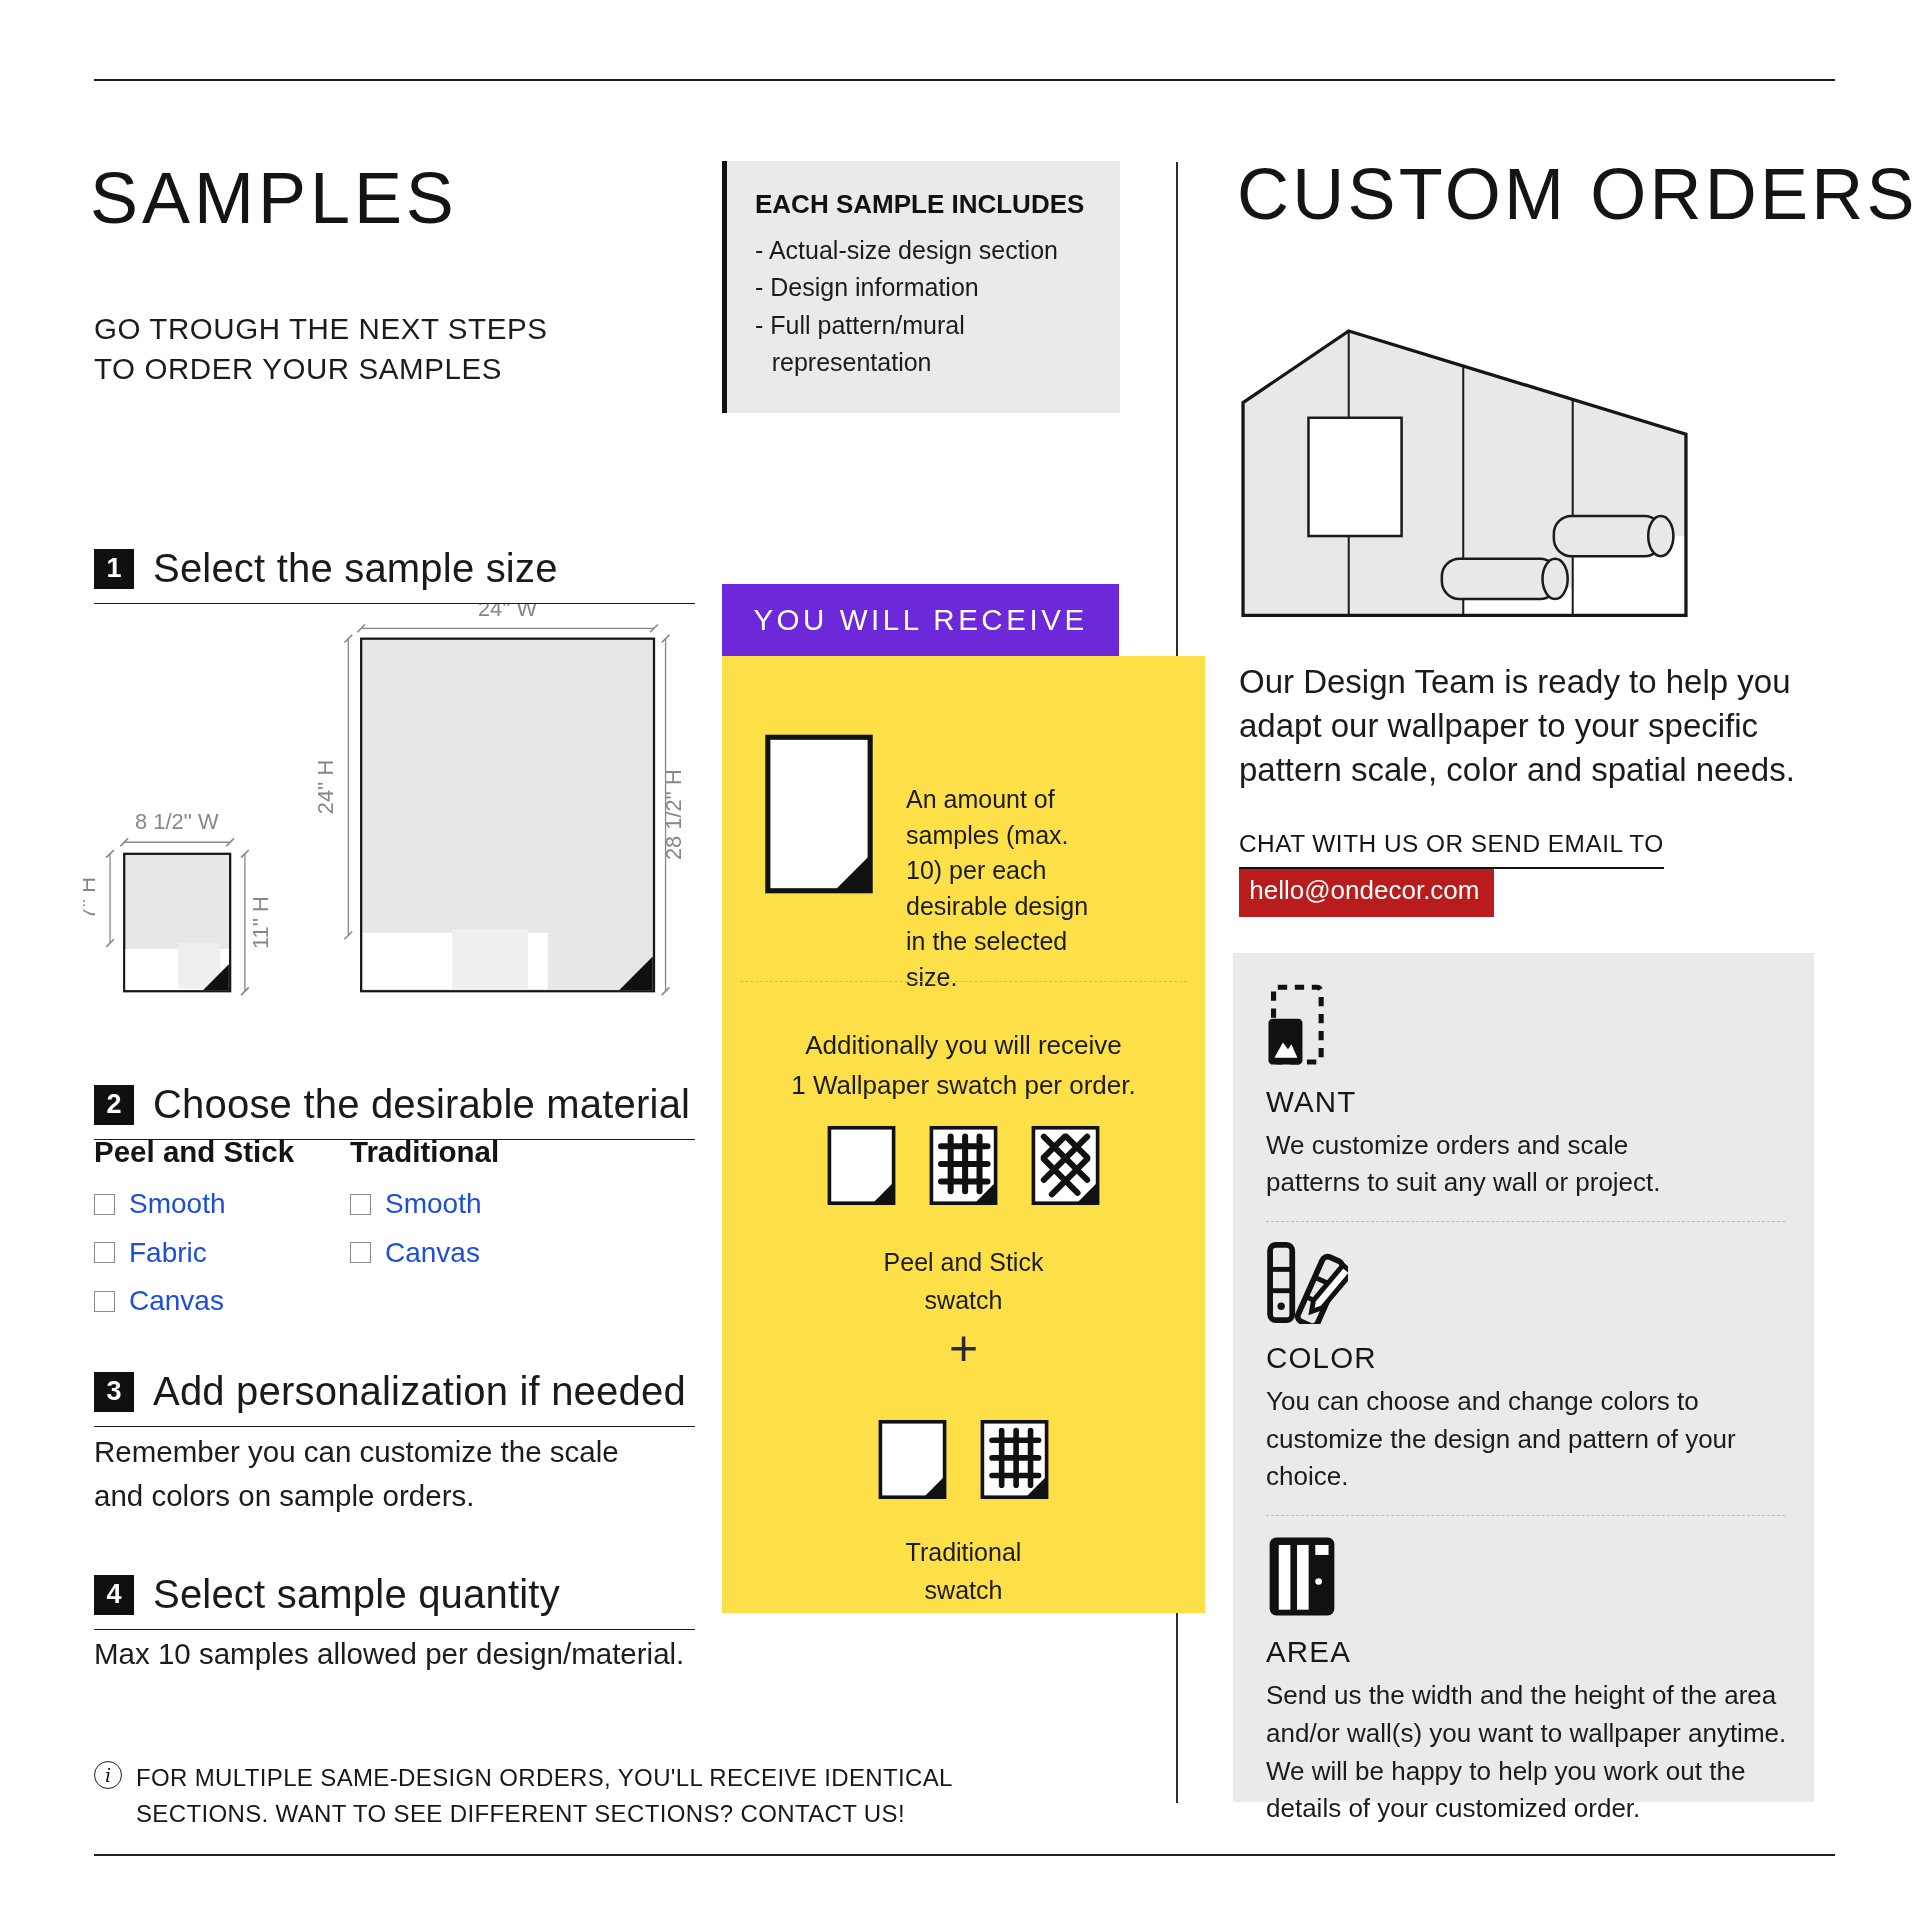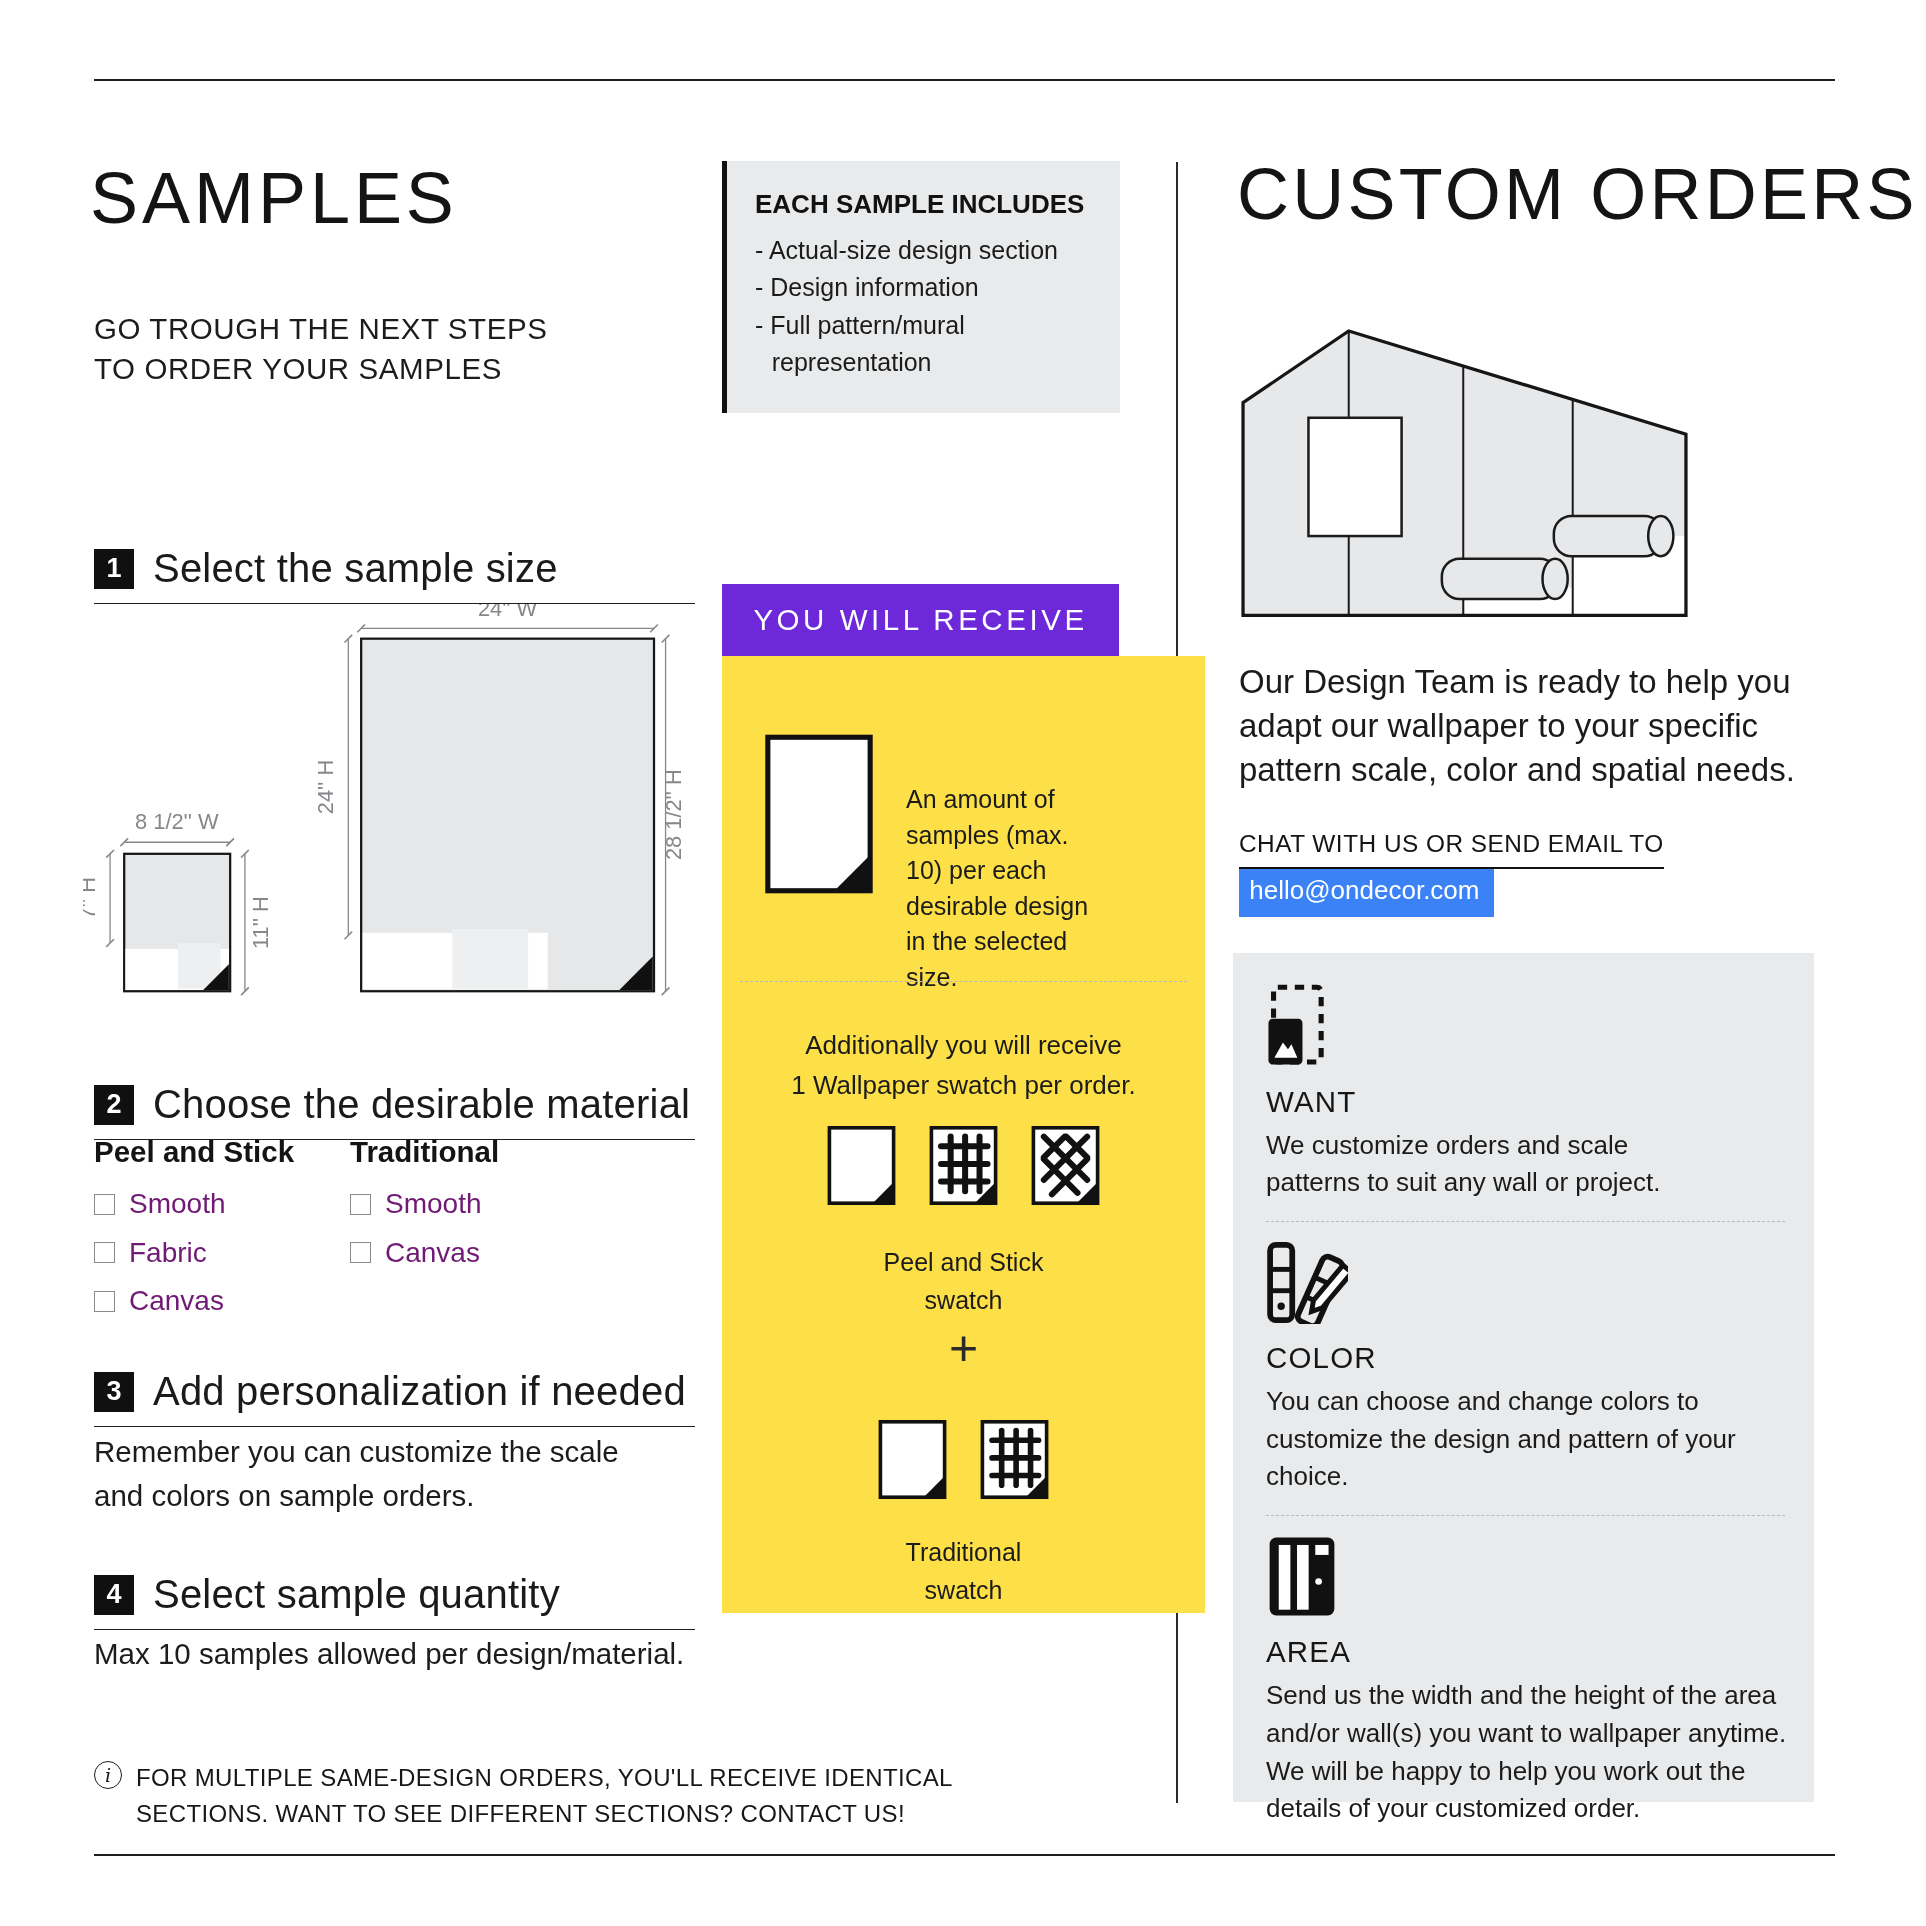--- a/index.html
+++ b/index.html
@@ -32,41 +32,41 @@
   .step-num{width:40px;height:40px;background:#101010;color:#fff;font-size:27px;font-weight:700;
     display:flex;align-items:center;justify-content:center;flex:0 0 auto;}
   .step-title{font-size:40px;margin-left:19px;color:#1a1a1a;letter-spacing:0.005em;}
   .step-note{position:absolute;left:94px;font-size:29.5px;line-height:1.5;color:#1c1c1c;}
 
   
   .mat-col{position:absolute;top:1135px;}
   .mat-title{font-size:29.5px;font-weight:700;margin-bottom:19px;color:#141414;}
   .mat-row{display:flex;align-items:center;margin-bottom:16.7px;}
   .checkbox{width:19px;height:19px;border:1.9px solid #8a8a8a;background:#fff;flex:0 0 auto;}
-  .mat-label{font-size:28px;margin-left:14px;color:#701a75;}
+  .mat-label{font-size:28px;margin-left:14px;color:#1d4ed8;}
 
   
   .dim-text{font-size:34px;fill:#85878a;}
 
   
   .receive-bar{left:722px;top:584px;width:397px;height:72px;background:#6d28d9;
     color:#fff;display:flex;align-items:center;justify-content:center;
     font-size:29.5px;letter-spacing:0.12em;}
   .receive-panel{left:722px;top:656px;width:455px;height:957px;background:#fde047;padding-left:28px;}
   .amount-text{position:absolute;left:184px;top:126px;width:205px;font-size:25px;line-height:1.42;color:#1b1b1b;}
   .dashed-h{position:absolute;left:18px;right:18px;border-top:1.9px dashed #b7b9bc;}
   .center-text{position:absolute;left:0;width:100%;text-align:center;color:#1b1b1b;}
   .swatch-row{position:absolute;left:0;width:100%;display:flex;justify-content:center;gap:33px;}
   .plus-sign{font-size:50px;font-weight:400;color:#2a2a2a;}
 
   
   .custom-par{font-size:33px;line-height:1.34;color:#1b1b1b;}
   .chat-label{display:inline-block;font-size:24.4px;letter-spacing:0.02em;color:#141414;
     border-bottom:2.6px solid #111;padding-bottom:9px;}
-  .email-badge{display:inline-block;background:#3b82f6;color:#fff;font-size:26px;
+  .email-badge{display:inline-block;background:#b91c1c;color:#fff;font-size:26px;
     padding:6.4px 14px 10.3px 10.3px;}
   .custom-panel{left:1233px;top:953px;width:581px;height:849px;background:#e9eaeb;
     box-sizing:border-box;padding:29.5px 29.5px 0 33px;}
   .feature-name{font-size:29.5px;letter-spacing:0.04em;color:#161616;margin-top:15.4px;}
   .feature-text{font-size:26px;line-height:1.45;color:#1b1b1b;margin-top:7.7px;width:520px;}
   .feature-divider{border:none;border-top:1.9px dashed #b7b9bc;margin:19px 0 19px 0;}
 
   
   .footnote{position:absolute;left:94px;top:1760px;display:flex;}
   .info-circle{width:26px;height:26px;border:1.9px solid #1c1c1c;border-radius:50%;

